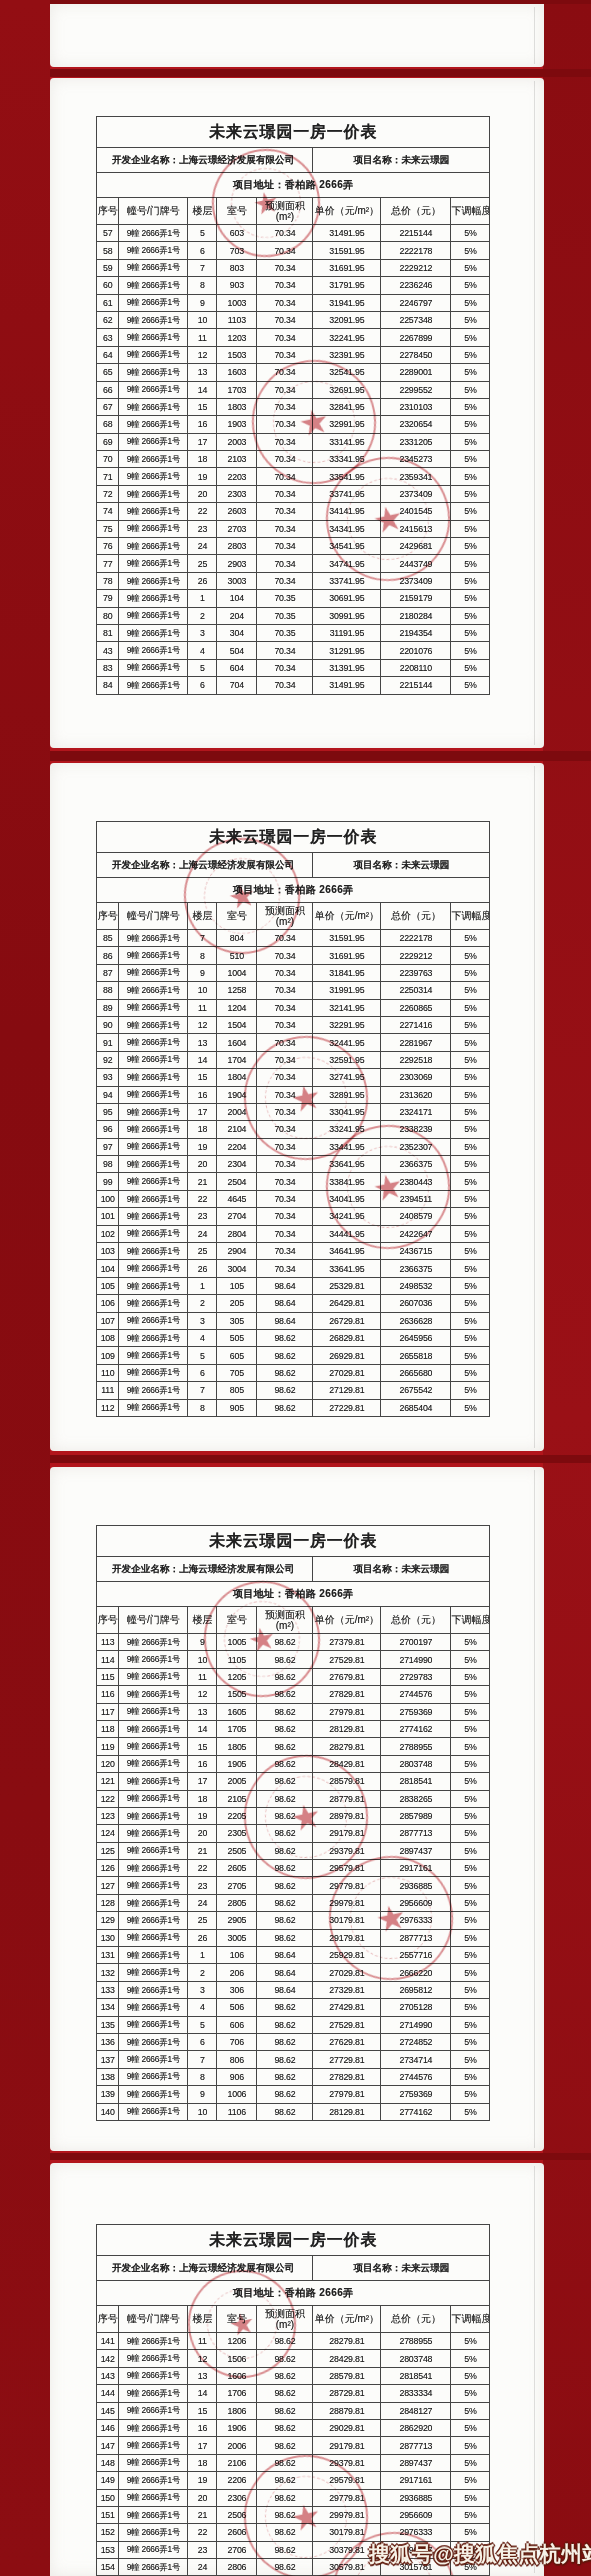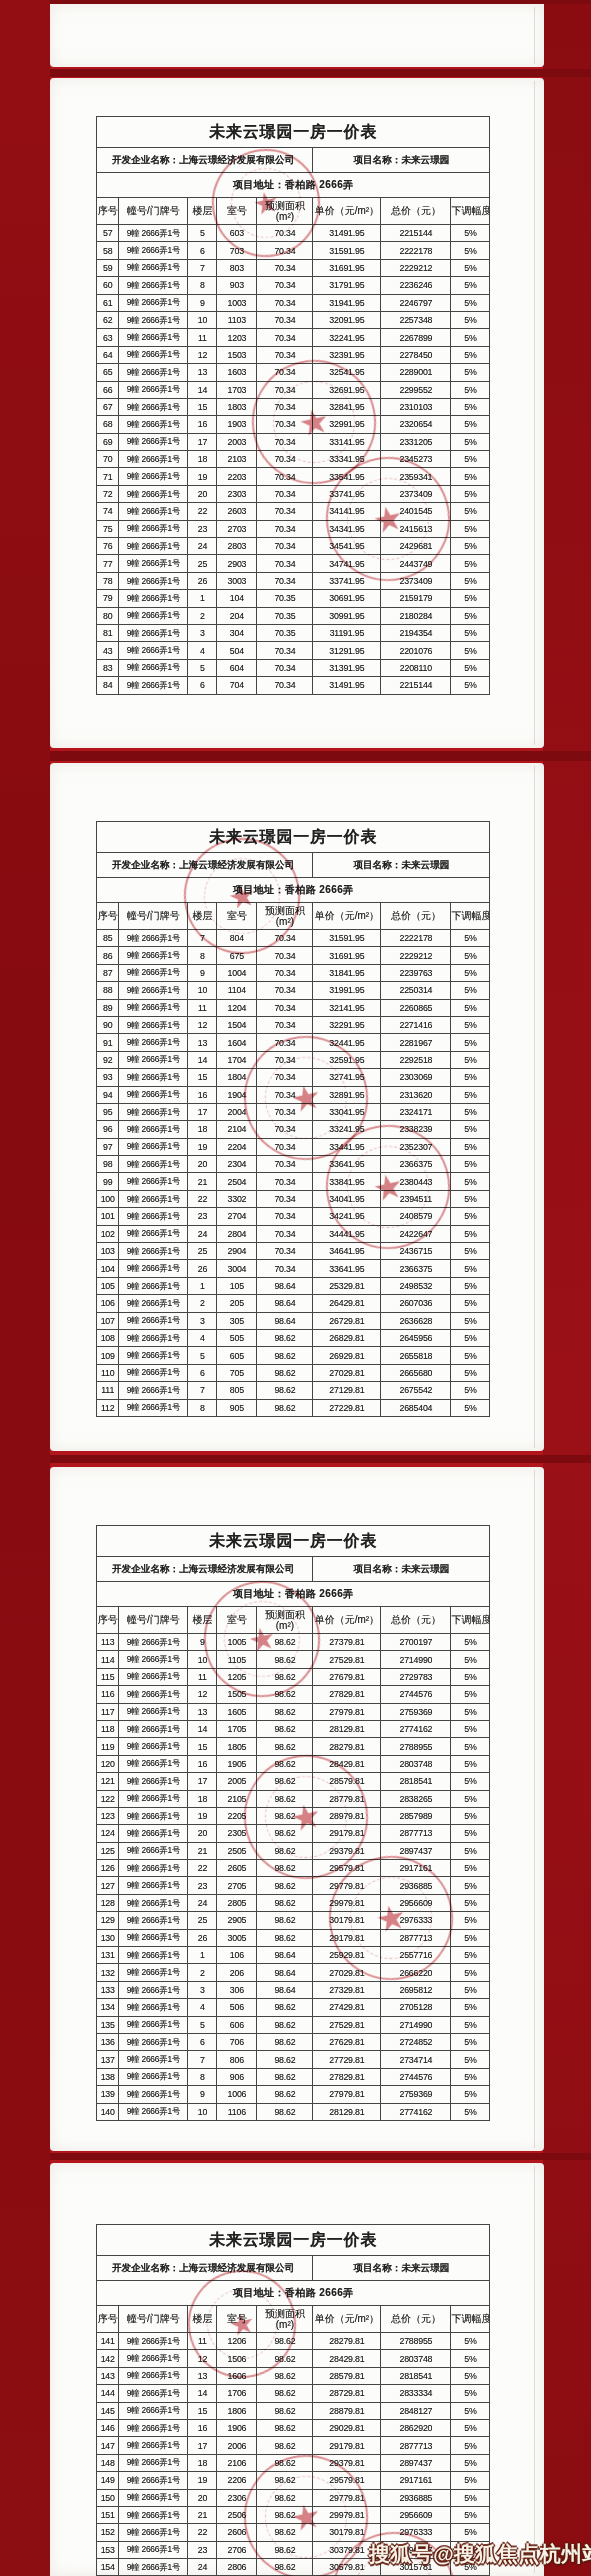--- a/index.html
+++ b/index.html
@@ -407,41 +407,41 @@
               <td>804</td>
               <td>70.34</td>
               <td>31591.95</td>
               <td>2222178</td>
               <td>5%</td>
             </tr>
             <tr class="data-row">
               <td>86</td>
               <td class="c-building">9幢 2666弄1号</td>
               <td>8</td>
-              <td>675</td>
+              <td>510</td>
               <td>70.34</td>
               <td>31691.95</td>
               <td>2229212</td>
               <td>5%</td>
             </tr>
             <tr class="data-row">
               <td>87</td>
               <td class="c-building">9幢 2666弄1号</td>
               <td>9</td>
               <td>1004</td>
               <td>70.34</td>
               <td>31841.95</td>
               <td>2239763</td>
               <td>5%</td>
             </tr>
             <tr class="data-row">
               <td>88</td>
               <td class="c-building">9幢 2666弄1号</td>
               <td>10</td>
-              <td>1104</td>
+              <td>1258</td>
               <td>70.34</td>
               <td>31991.95</td>
               <td>2250314</td>
               <td>5%</td>
             </tr>
             <tr class="data-row">
               <td>89</td>
               <td class="c-building">9幢 2666弄1号</td>
               <td>11</td>
               <td>1204</td>
@@ -547,21 +547,21 @@
               <td>2504</td>
               <td>70.34</td>
               <td>33841.95</td>
               <td>2380443</td>
               <td>5%</td>
             </tr>
             <tr class="data-row">
               <td>100</td>
               <td class="c-building">9幢 2666弄1号</td>
               <td>22</td>
-              <td>3302</td>
+              <td>4645</td>
               <td>70.34</td>
               <td>34041.95</td>
               <td>2394511</td>
               <td>5%</td>
             </tr>
             <tr class="data-row">
               <td>101</td>
               <td class="c-building">9幢 2666弄1号</td>
               <td>23</td>
               <td>2704</td>

